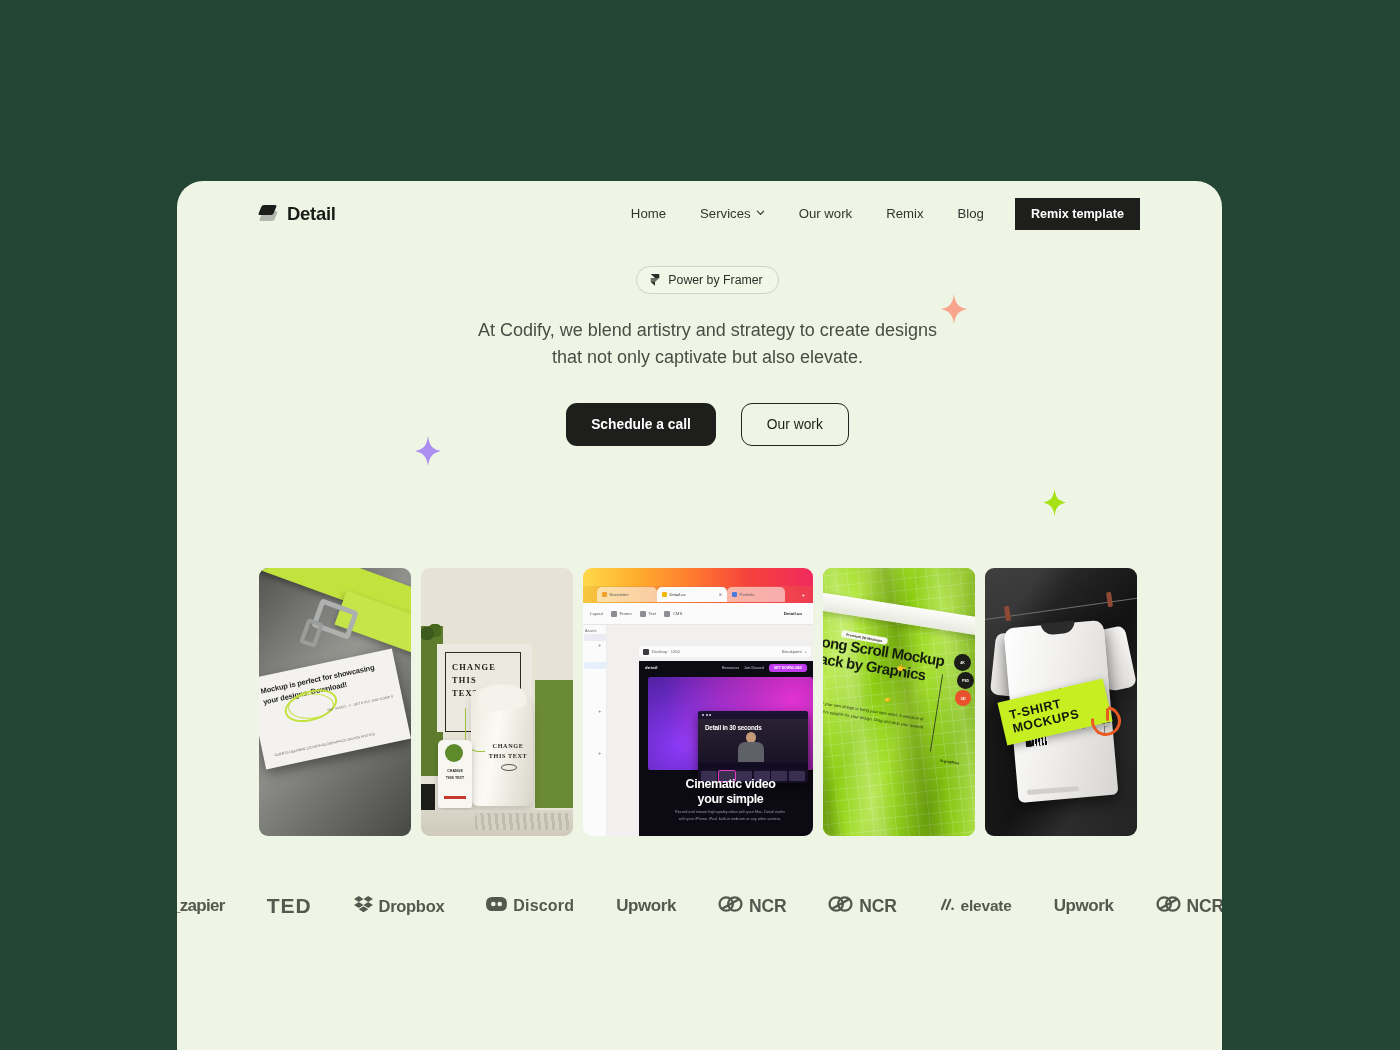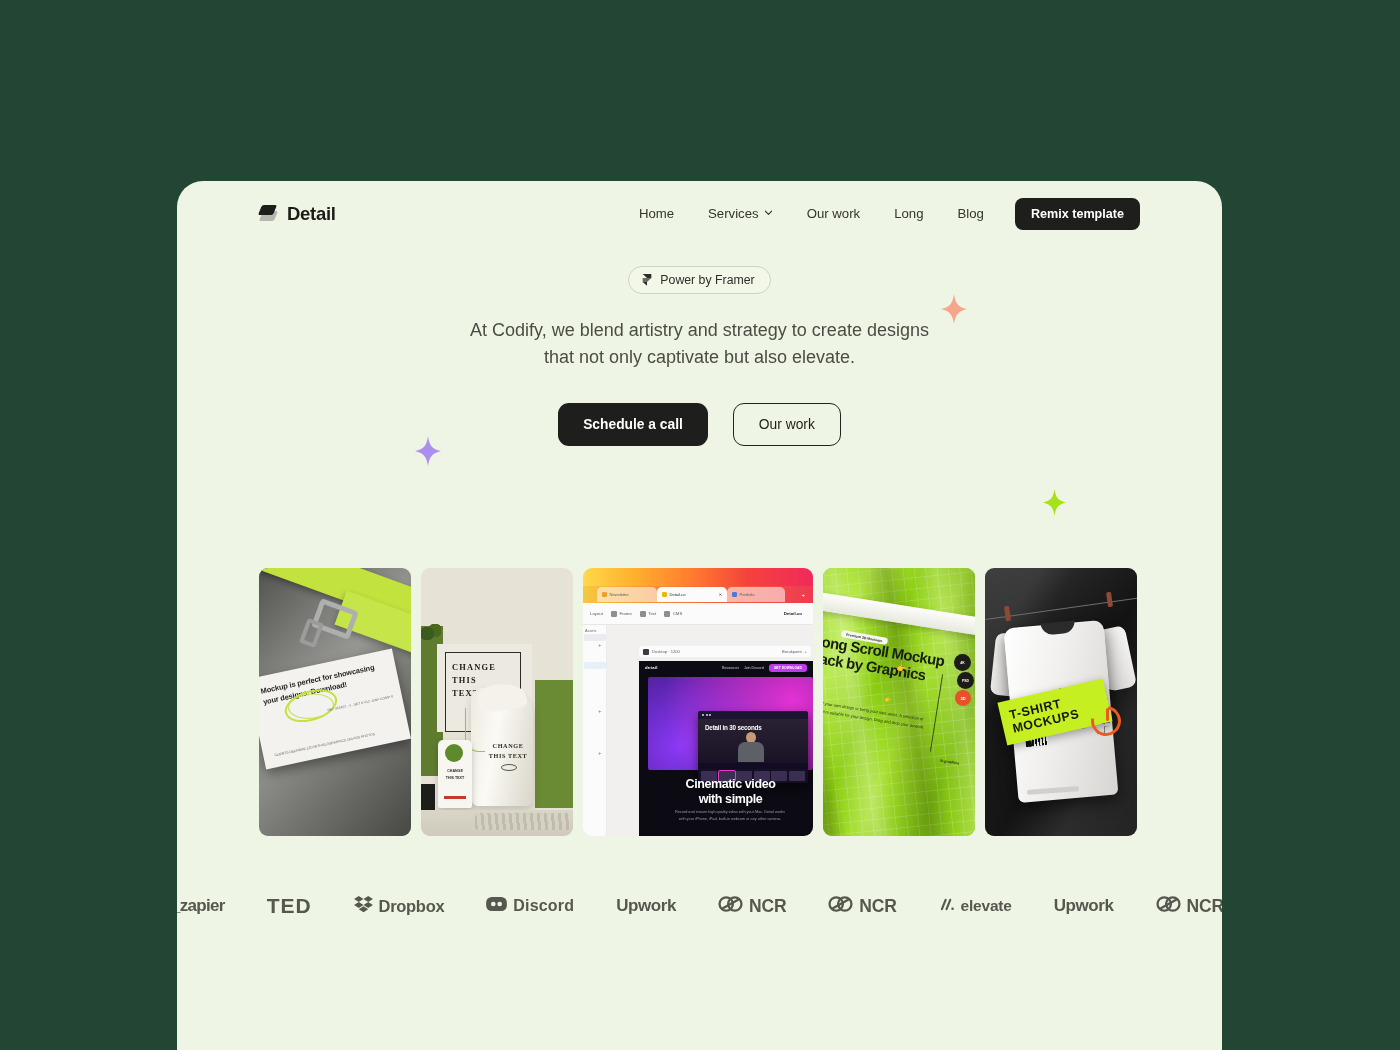--- a/index.html
+++ b/index.html
@@ -29,25 +29,25 @@
   .brand-logo .l2 { background:#b4b8ae; left:2px; top:7px; transform:skewX(-22deg); }
   .brand-logo .l1 { background:#1d1d1b; left:1px; top:1px; transform:skewX(-22deg); }
   .brand-name { font-size:18.5px; font-weight:700; color:#1b1b18; letter-spacing:-0.3px; }
 
   .nav-right { margin-left:auto; display:flex; align-items:center; gap:0; }
   .nav-link { font-size:13.2px; color:#33352f; padding:6px 17px; white-space:nowrap;
               display:flex; align-items:center; gap:5px; cursor:pointer; }
   .chev { width:9px; height:9px; display:inline-block; position:relative; top:-1px; }
   .chev svg { display:block; }
   .remix-btn { margin-left:14px; background:#1e1e1c; color:#fff; font-size:12.6px;
-               font-weight:700; padding:9px 16px; border-radius:8px; border:none;
+               font-weight:700; padding:9px 16px; border-radius:0; border:none;
                cursor:pointer; white-space:nowrap; font-family:inherit; }
 
   
-  .hero { position:absolute; left:0; top:85px; width:100%; text-align:center; }
+  .hero { position:absolute; left:8px; top:85px; width:100%; text-align:center; }
   .badge {
     display:inline-flex; align-items:center; gap:7px;
     border:1px solid #cdd4c2; border-radius:999px;
     padding:6px 15px 6px 12px; background:#f2f7e8;
     font-size:12.3px; color:#2c2e29;
   }
   .badge-icon { width:12px; height:13px; display:block; }
 
   h1.headline {
     margin-top:22px;
@@ -332,21 +332,21 @@
           <span class="chev">
             <svg width="9" height="9" viewBox="0 0 10 10">
                 <path d="M1.5 3.5 L5 7 L8.5 3.5" fill="none" stroke="#33352f" stroke-width="1.3" stroke-linecap="round" stroke-linejoin="round"></path>
               </svg>
           </span>
         </a>
         <a class="nav-link">
           <span>Our work</span>
         </a>
         <a class="nav-link">
-          <span>Long</span>
+          <span>Remix</span>
         </a>
         <a class="nav-link">
           <span>Blog</span>
         </a>
         <button class="remix-btn">Remix template</button>
       </nav>
     </div>
 
     <div class="hero">
       <div class="badge">
@@ -519,21 +519,21 @@
                 <span class="thumb sel"></span>
                 <span class="thumb"></span>
                 <span class="thumb"></span>
                 <span class="thumb"></span>
                 <span class="thumb"></span>
               </div>
             </div>
           </div>
           <div class="site-h1">
             <span>Cinematic video</span><br>
-            <span>with simple</span>
+            <span>your simple</span>
           </div>
           <div class="site-p">Record and stream high quality video with your Mac. Detail works with your iPhone, iPad, built-in webcam or any other camera.</div>
         </div>
       </div>
 
       <div class="card c4">
         <div class="fab"></div>
         <div class="grid"></div>
         <div class="folds"></div>
         <div class="whitestrip"></div>

